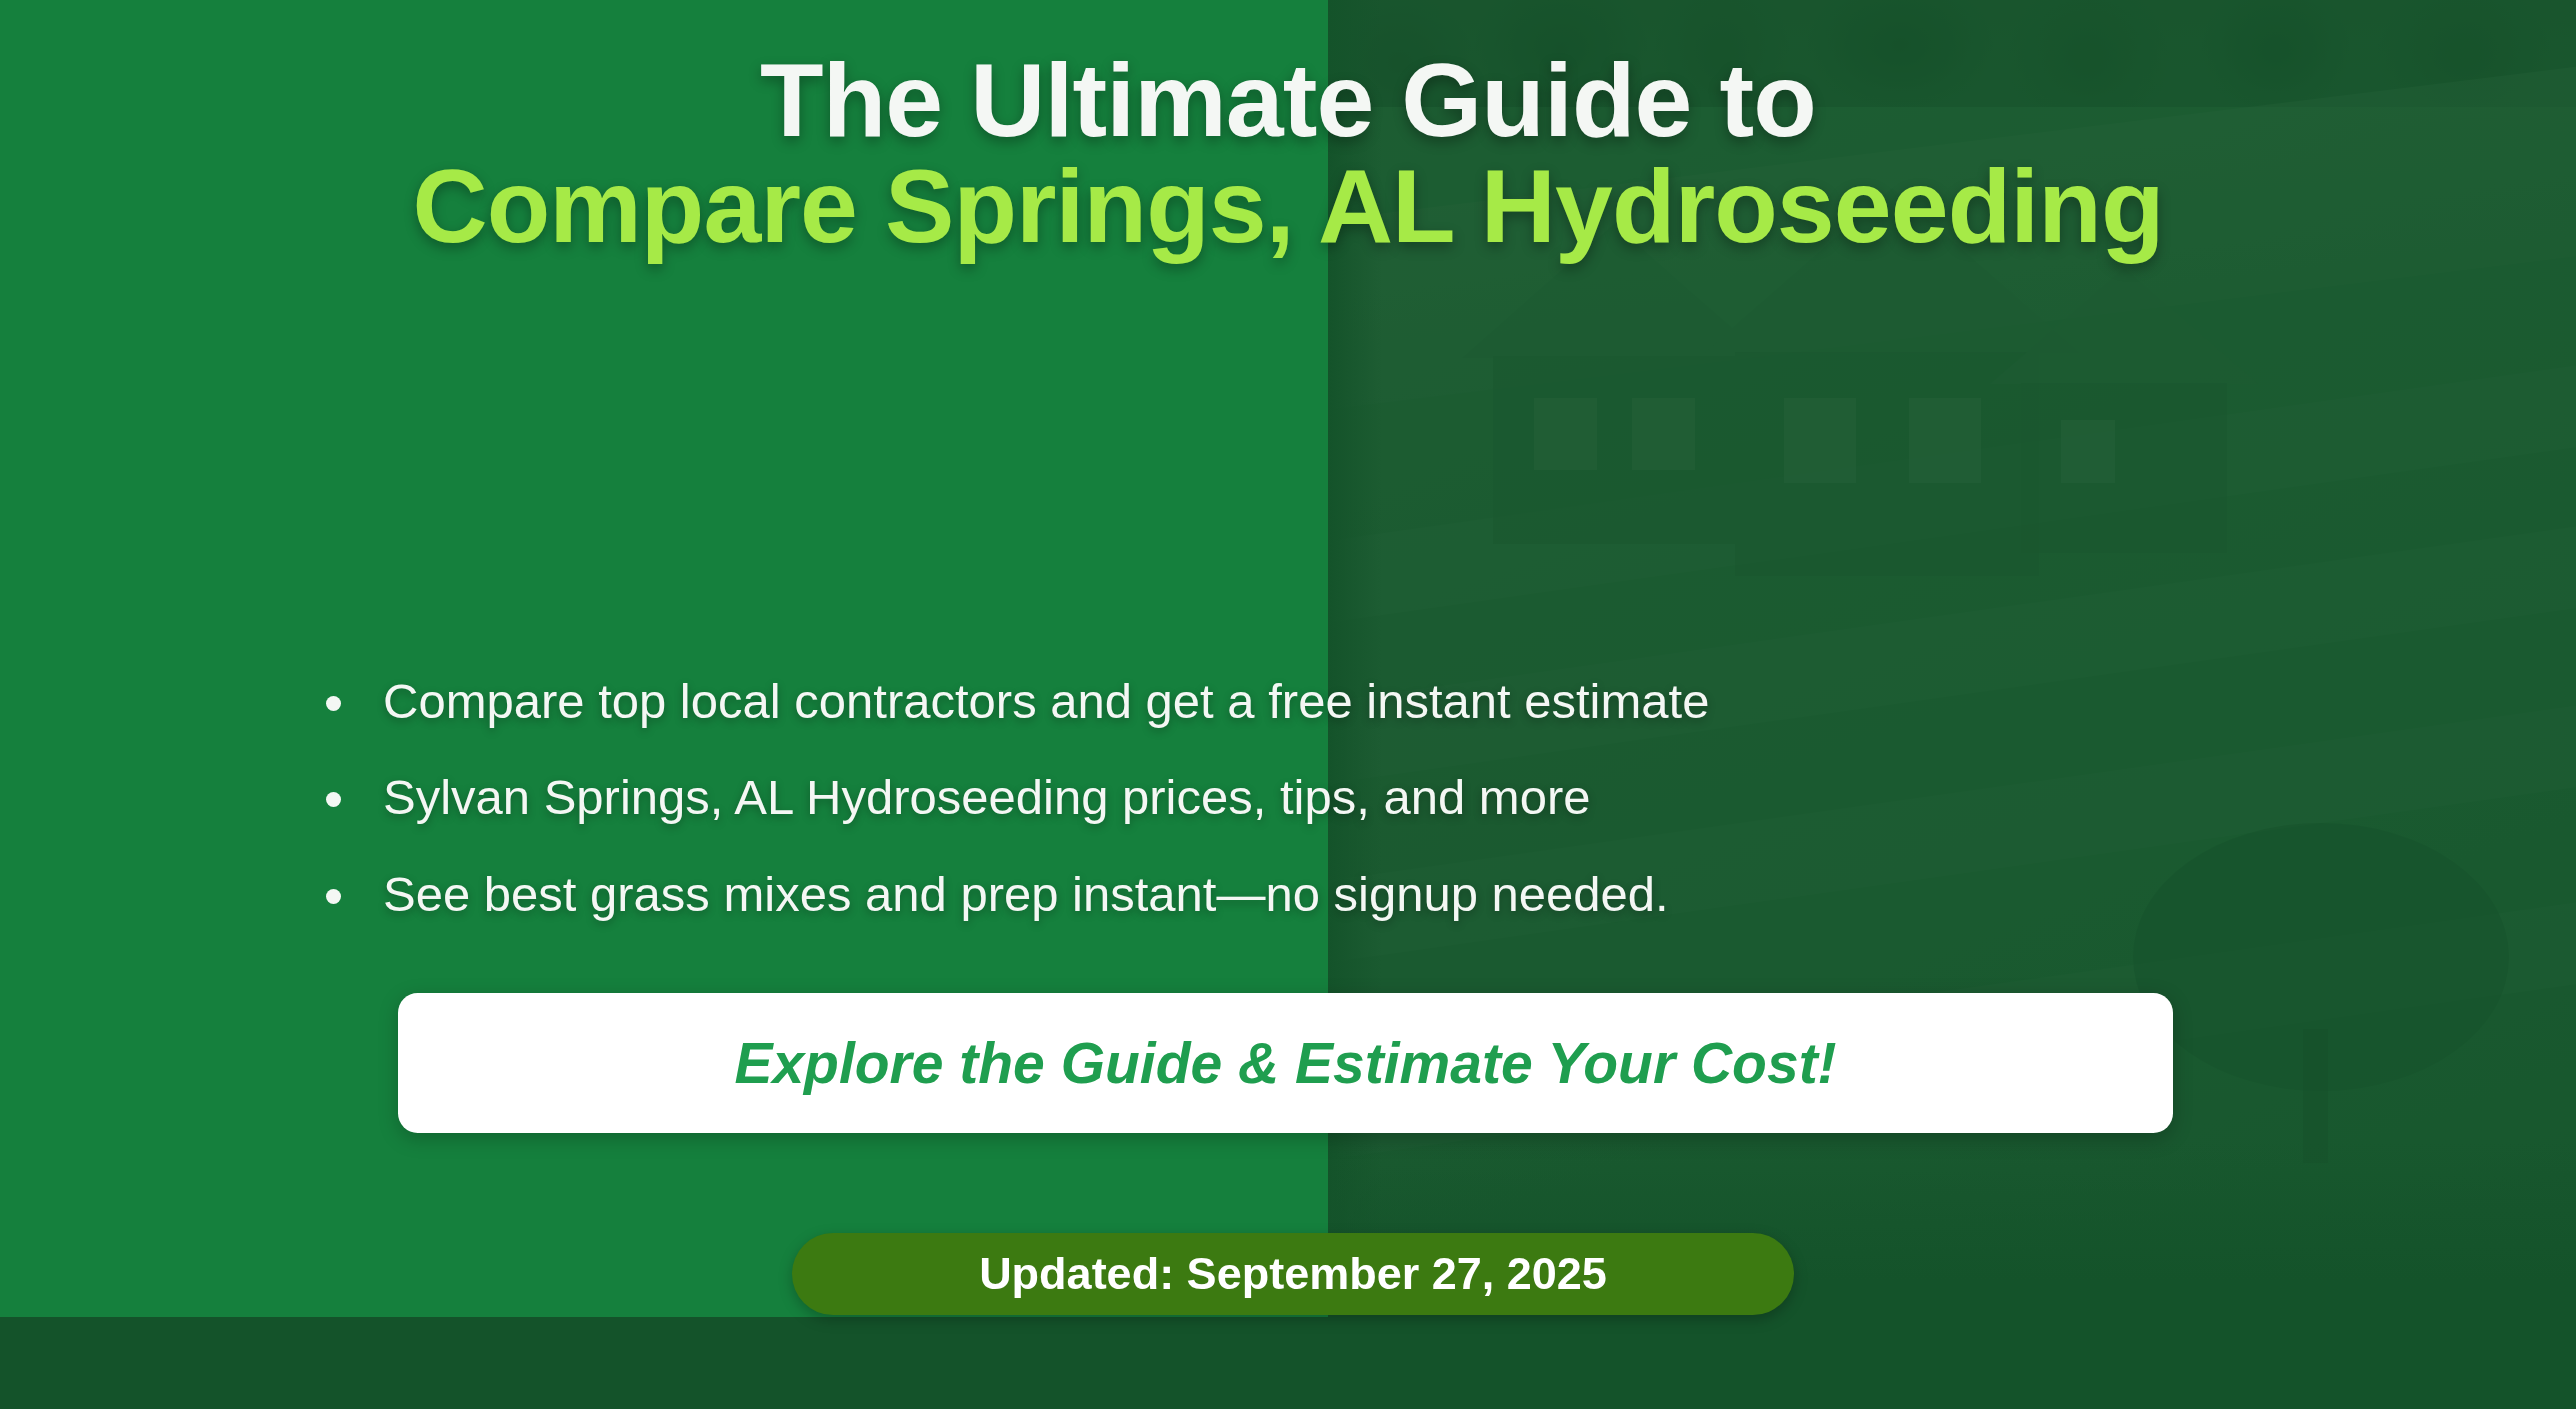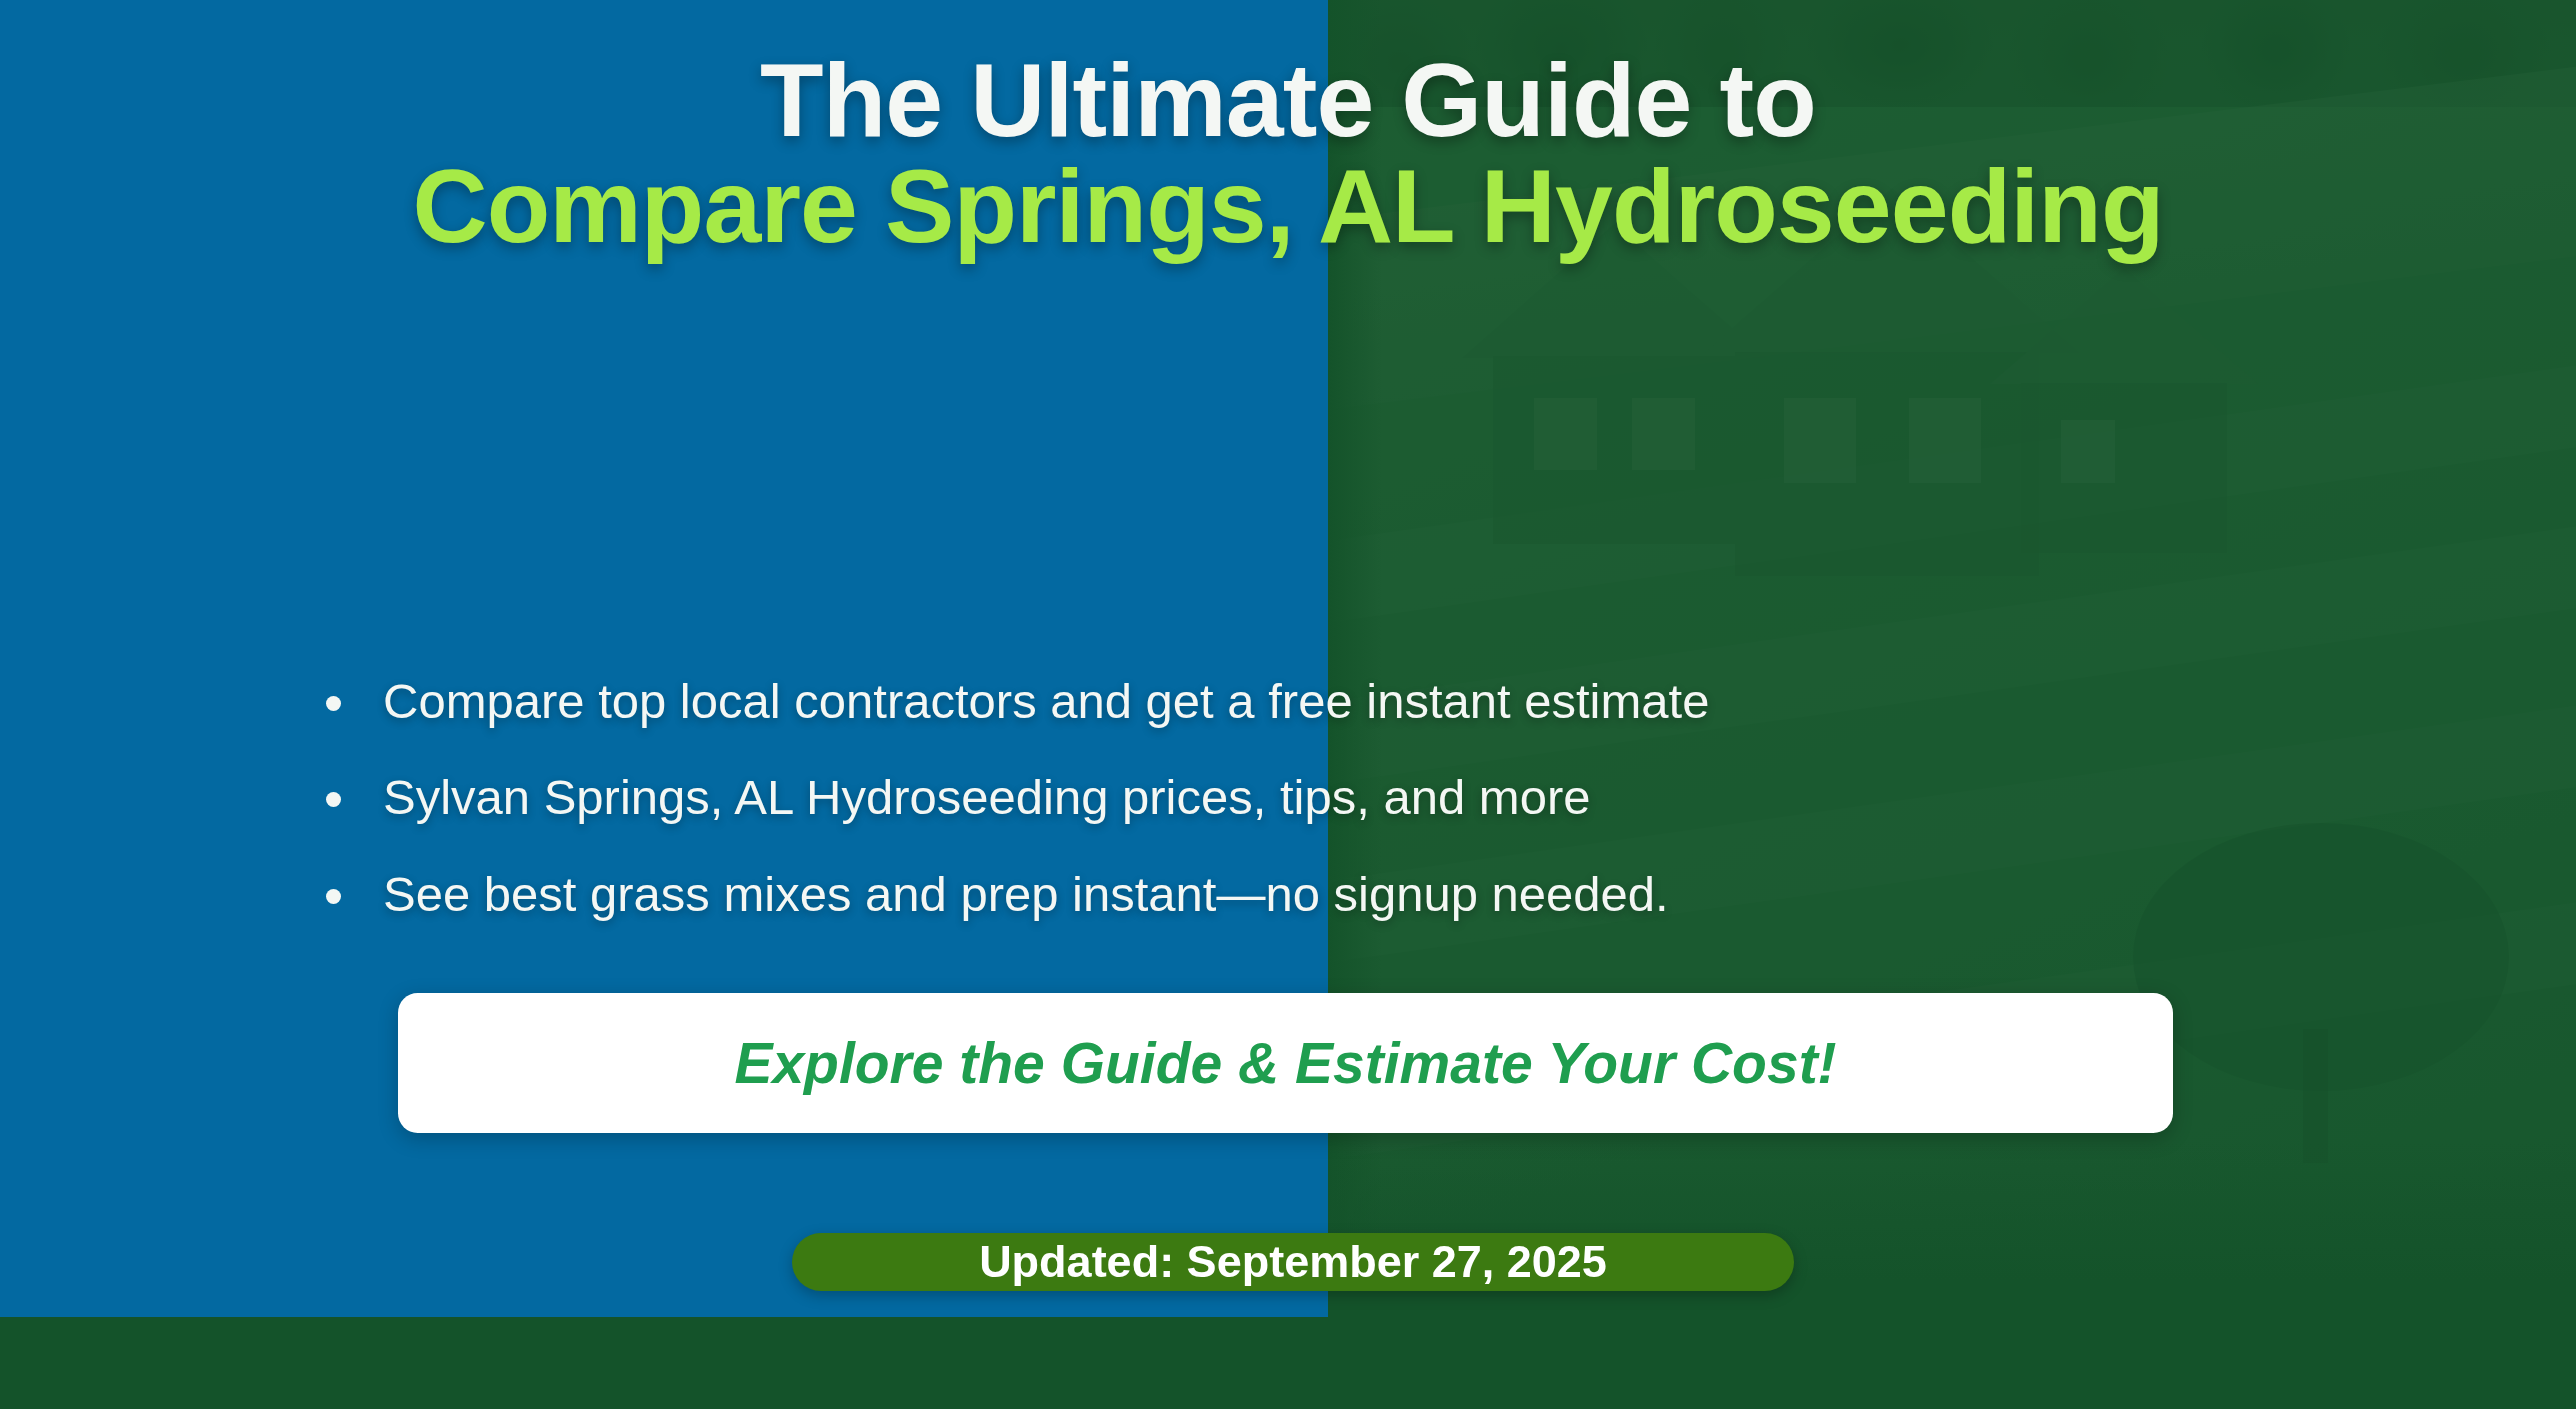--- a/index.html
+++ b/index.html
@@ -6,21 +6,21 @@
   html, body {
     width:2576px; height:1410px;
     background:#14532a;
     font-family:"Liberation Sans", sans-serif;
     overflow:hidden;
   }
 
   .hero {
     position:relative;
     width:2576px; height:1410px;
-    background:#0369a1;
+    background:#15803d;
     overflow:hidden;
   }
 
   
   .photo-region {
     position:absolute;
     left:1328px; top:0;
     width:1248px; height:1320px;
     overflow:hidden;
   }
@@ -164,21 +164,21 @@
     color:#1f9e4f;
     font-size:57px;
     font-weight:bold;
     letter-spacing:0px;
     font-style:italic;
   }
 
   .badge {
     position:absolute;
     left:792px; top:1233px;
-    width:1002px; height:58px;
+    width:1002px; height:82px;
     background:#3c7a11;
     border-radius:41px;
     display:flex;
     align-items:center;
     justify-content:center;
     box-shadow:0 4.5px 14.3px rgba(0,0,0,.25);
   }
   .badge-label {
     color:#ffffff;
     font-size:45px;

